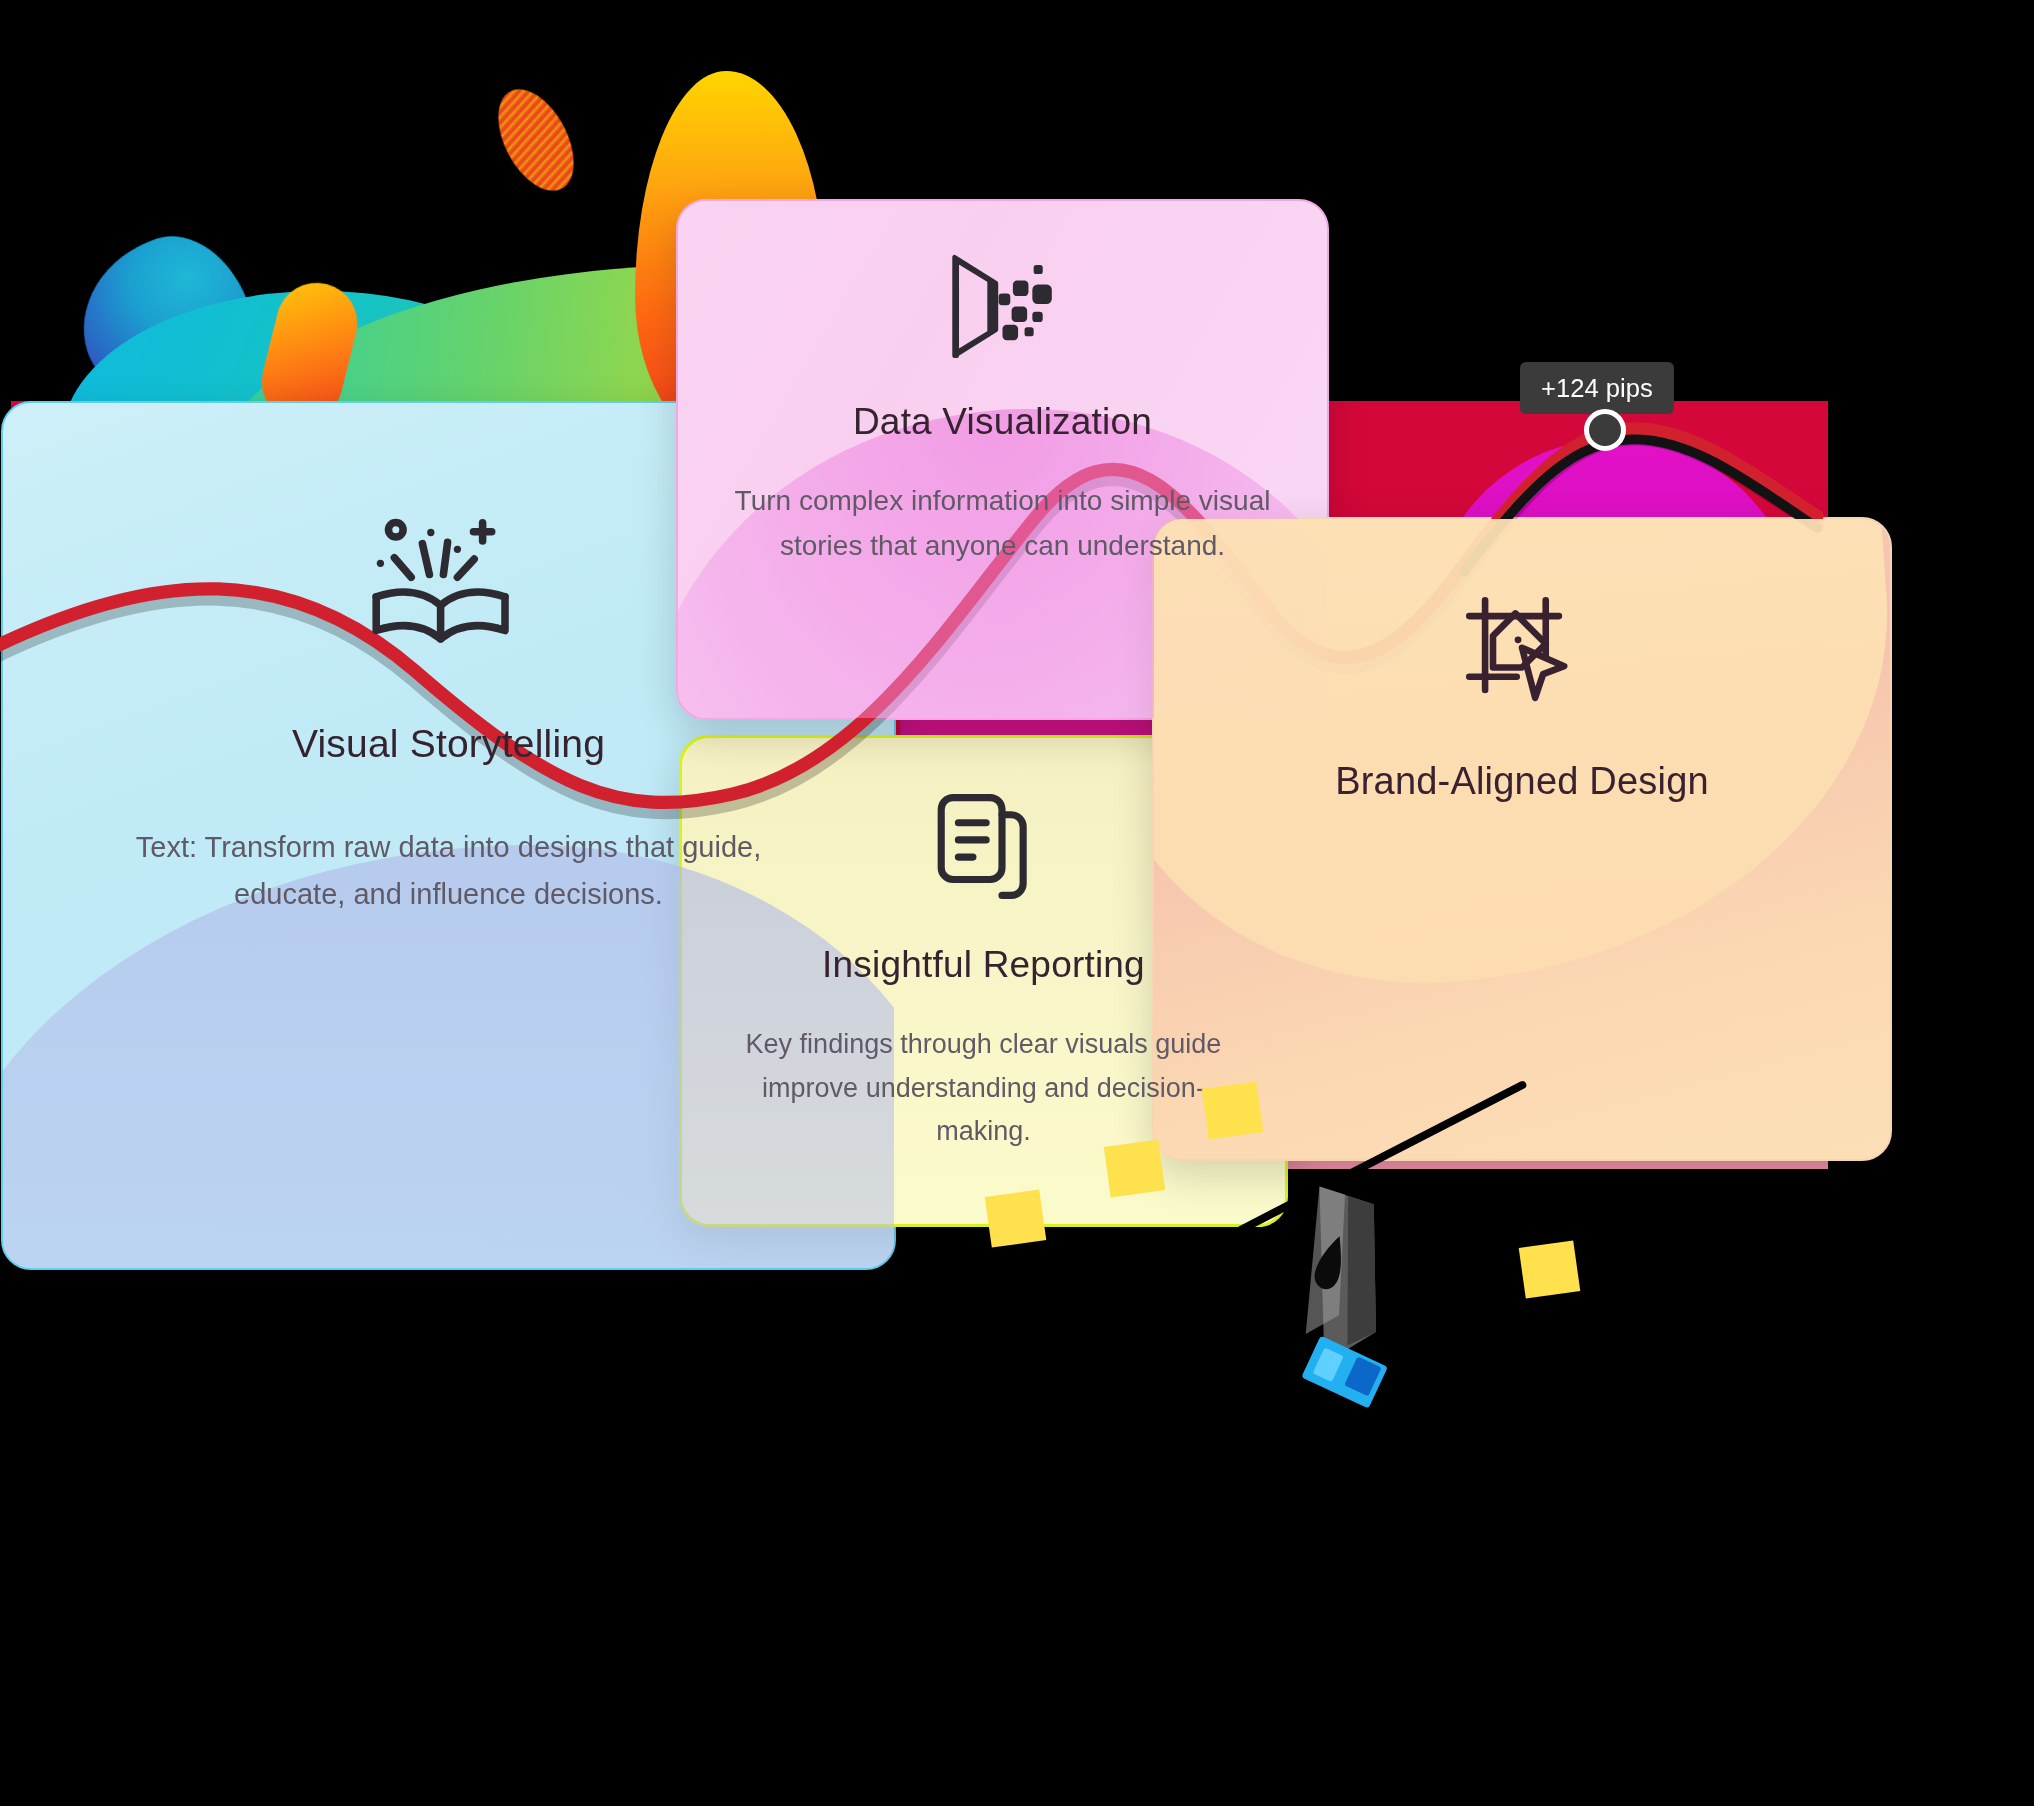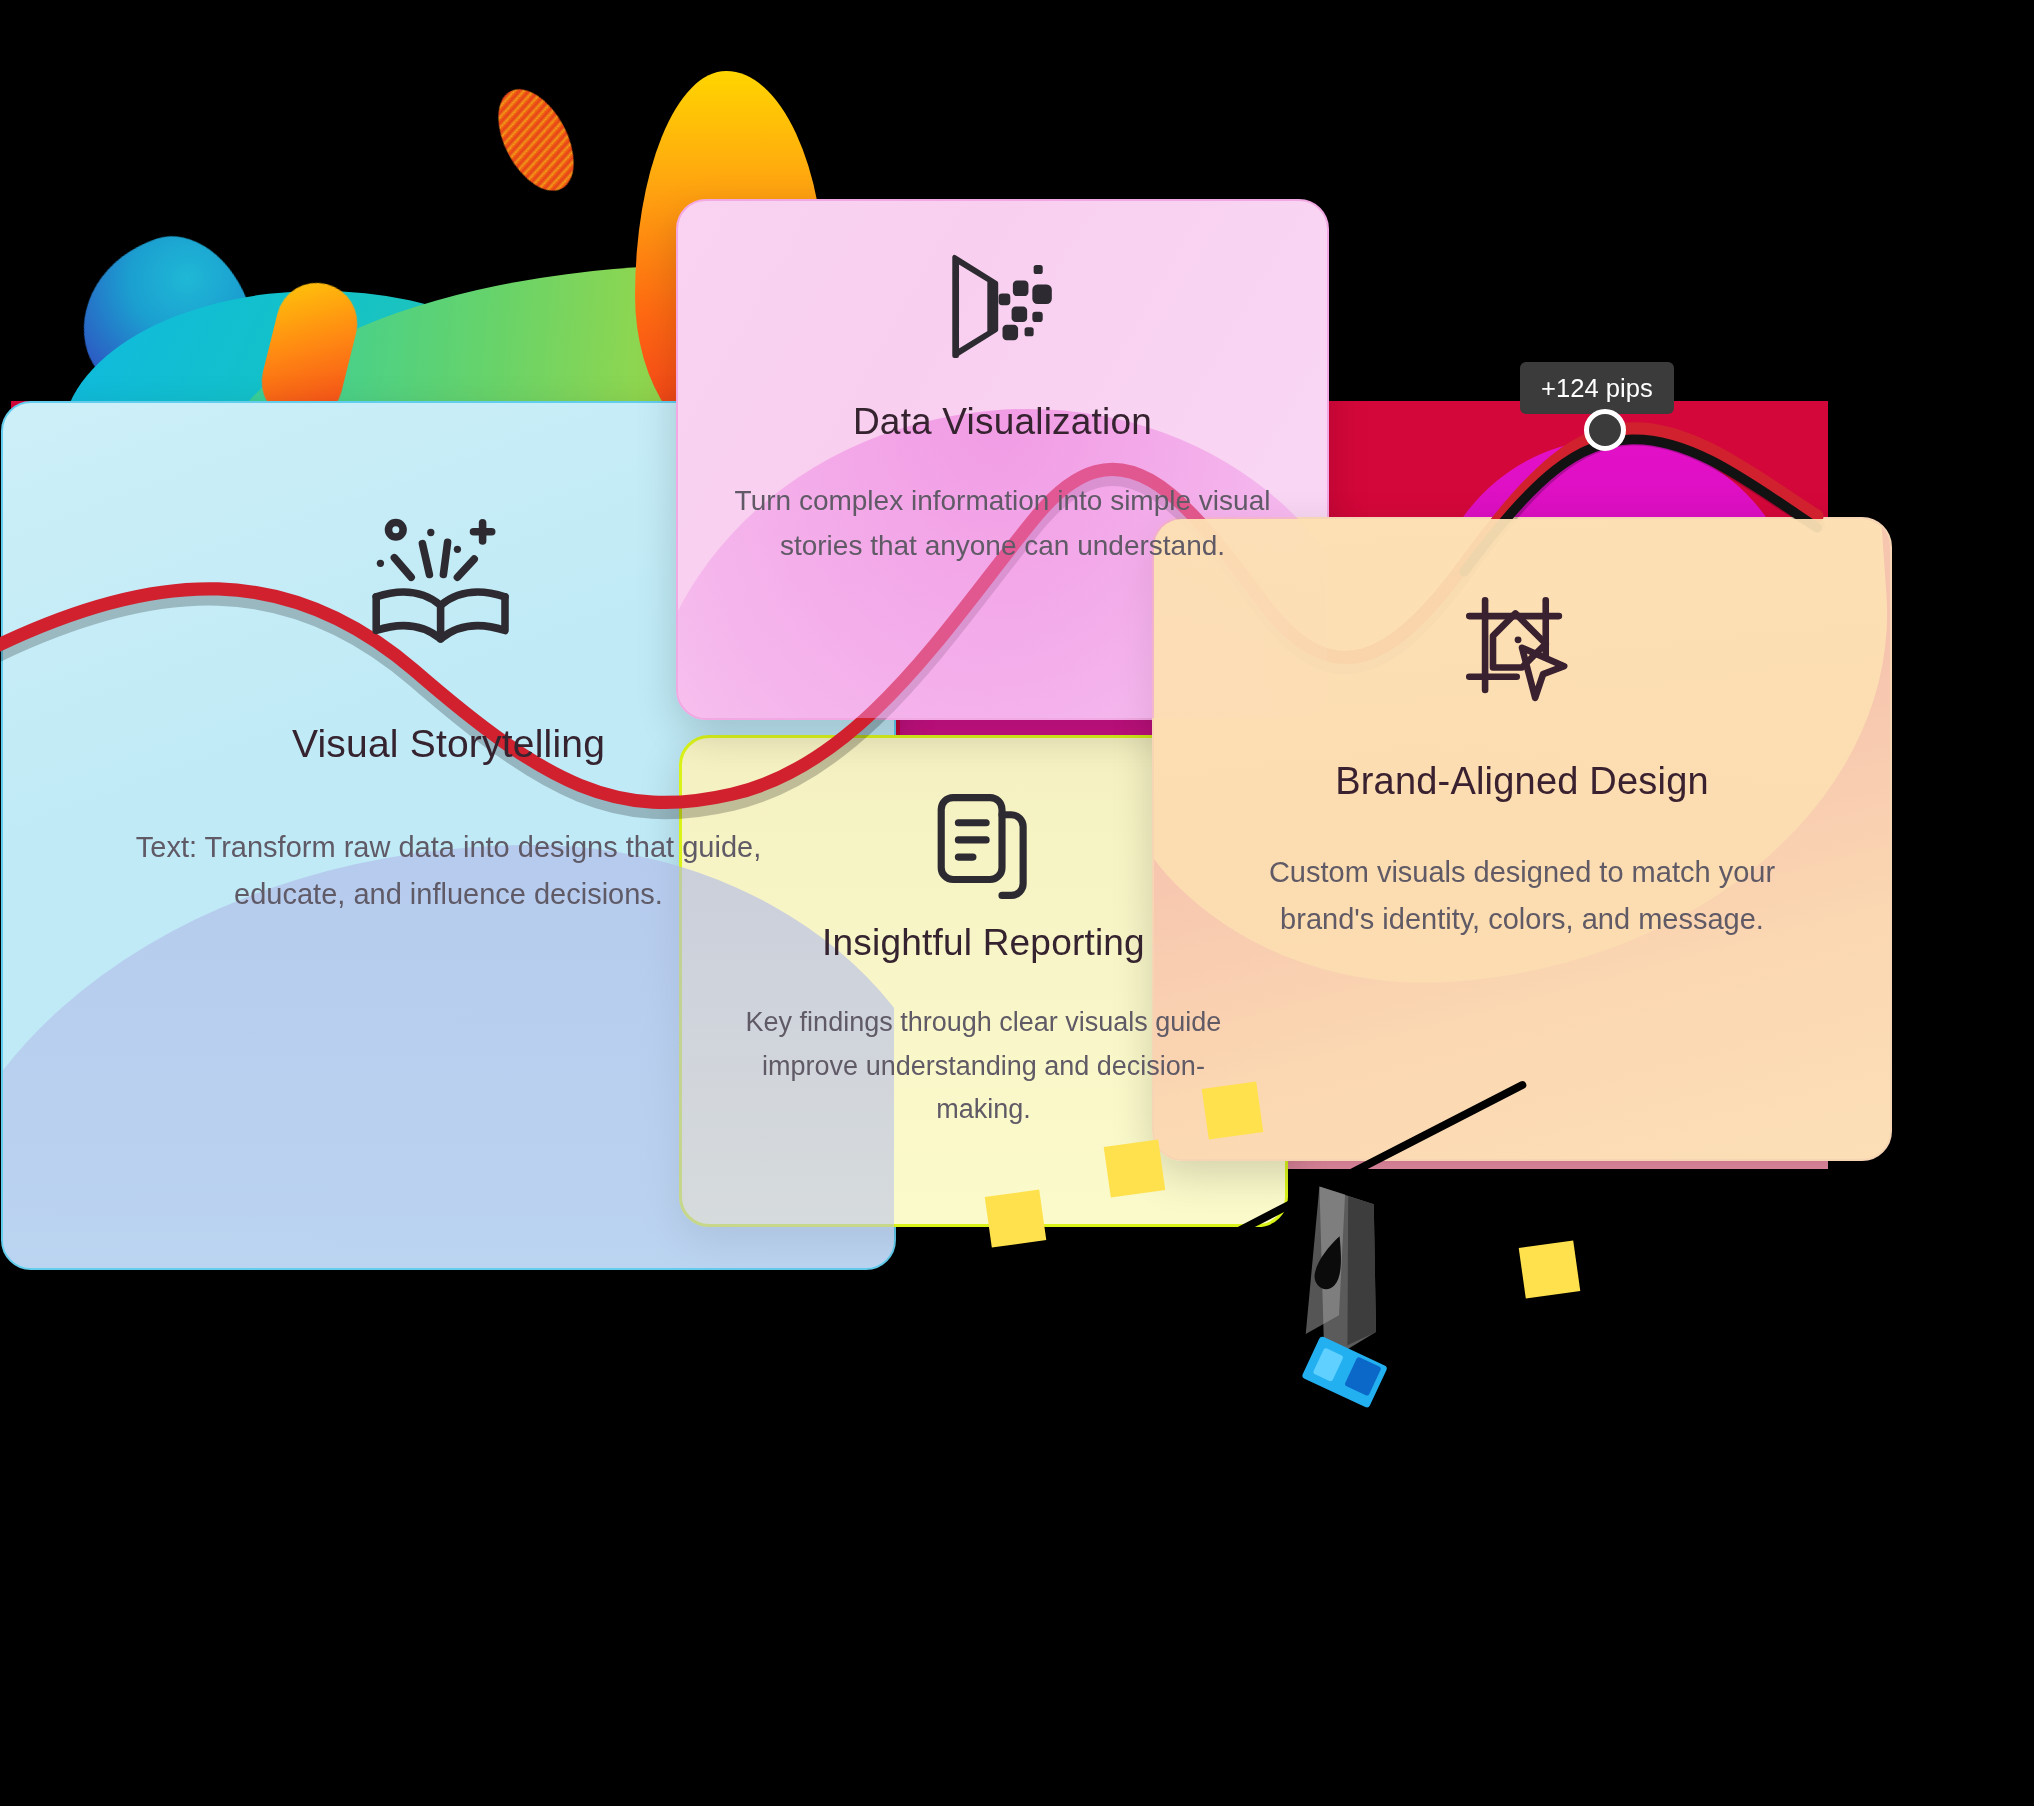--- a/index.html
+++ b/index.html
@@ -126,21 +126,21 @@
   #card-data-visualization .title { font-size: 37px; margin-top: 37px; }
   #card-data-visualization .desc { font-size: 28px; margin-top: 35px; max-width: 565px; }
 
   
   #card-insightful-reporting {
     left: 679px; top: 735px; width: 609px; height: 492px;
     background: linear-gradient(180deg,#f4f0c1 0%, #f8f6c8 48%, #fbfacb 100%);
     border: 3.5px solid #d9f319;
     padding: 53px 39px 35px;
   }
-  #card-insightful-reporting .title { font-size: 37px; margin-top: 17px; }
+  #card-insightful-reporting .title { font-size: 37px; margin-top: 39px; }
   #card-insightful-reporting .desc { font-size: 27px; margin-top: 37px; max-width: 547px; }
 
   
   #card-brand-aligned-design {
     left: 1152px; top: 517px; width: 740px; height: 644px;
     background: linear-gradient(165deg,#f8cfb3 0%, #f6c3ae 36%, #fbd8b2 72%, #fcdfb6 100%);
     border: 2.6px solid #f6d5b5;
     padding: 76px 44px 53px;
   }
   #card-brand-aligned-design .wave-top {
@@ -247,21 +247,20 @@
         <path d="M16 4 L16 72"></path>
         <path d="M62 4 L62 46"></path>
         <path d="M4 16 L72 16"></path>
         <path d="M4 62 L40 62"></path>
         <path d="M39 14 L62 37 L44 55 L22 55 L22 31 Z"></path>
         <circle cx="41" cy="34" r="2.6" fill="#3a2130" stroke="none"></circle>
         <path d="M44 40 L76 54 L60 60 L54 78 Z" fill="none"></path>
       </svg>
     </div>
     <div class="title">Brand-Aligned Design</div>
-    <div class="desc">Custom visuals designed to match your brand's identity, colors, and message.</div>
   </div>
 
   <svg id="trend-svg" viewBox="0 0 2306 2048" preserveAspectRatio="none">
     <path d="M -20 740 C 180 640 330 640 470 760
              C 620 890 700 930 830 900
              C 980 866 1080 700 1175 585
              C 1270 470 1340 560 1430 680
              C 1510 790 1580 750 1660 640
              C 1740 530 1790 488 1850 486
              C 1920 484 1990 540 2060 585" fill="none" stroke="rgba(0,0,0,.22)" stroke-width="18" stroke-linecap="round" transform="translate(0,10)"></path>

